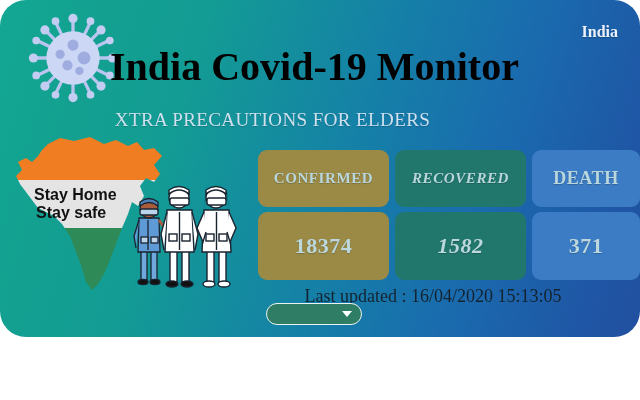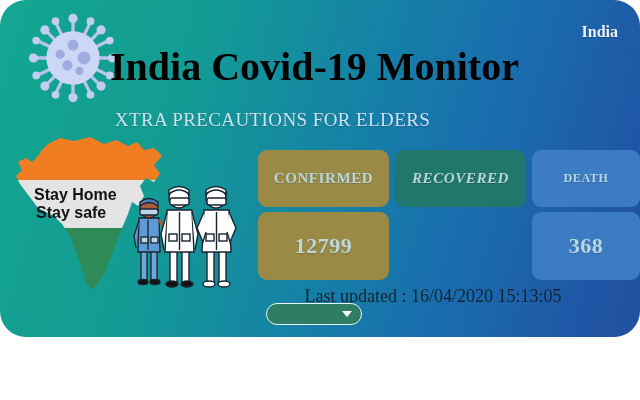--- a/index.html
+++ b/index.html
@@ -131,21 +131,21 @@
   .stat-value-box { top: 62px; height: 68px; }
 
   .stat-label-box .txt {
     font-family: "Liberation Serif", serif;
     font-weight: bold;
     font-size: 15px;
     letter-spacing: 0.6px;
     color: #b9d6dd;
     text-shadow: 0 1px 1px rgba(0,0,0,0.2);
   }
-  .stat-col.death .stat-label-box .txt { font-size: 12px; }
+  .stat-col.death .stat-label-box .txt { font-size: 18px; }
 
   .stat-value-box .txt {
     font-family: "Liberation Serif", serif;
     font-weight: bold;
     font-size: 22px;
     letter-spacing: 0.5px;
     color: #bcd8de;
     text-shadow: 0 1px 1px rgba(0,0,0,0.2);
   }
 
@@ -334,36 +334,39 @@
       </g>
     </svg>
 
     <div id="stats">
 
       <div class="stat-col confirmed">
         <div class="stat-label-box c-confirmed">
           <span class="txt">CONFIRMED</span>
         </div>
         <div class="stat-value-box c-confirmed">
-          <span class="txt">12799</span>
+          <span class="txt">18374</span>
         </div>
       </div>
 
       <div class="stat-col recovered">
         <div class="stat-label-box c-recovered">
           <span class="txt">RECOVERED</span>
         </div>
+        <div class="stat-value-box c-recovered">
+          <span class="txt">1582</span>
+        </div>
       </div>
 
       <div class="stat-col death">
         <div class="stat-label-box c-death">
           <span class="txt">DEATH</span>
         </div>
         <div class="stat-value-box c-death">
-          <span class="txt">368</span>
+          <span class="txt">371</span>
         </div>
       </div>
     </div>
 
     <div id="last-updated">Last updated : 16/04/2020 15:13:05</div>
 
     <select id="region-select">
       <option>Total</option>
     </select>
     <div id="select-arrow"></div>

